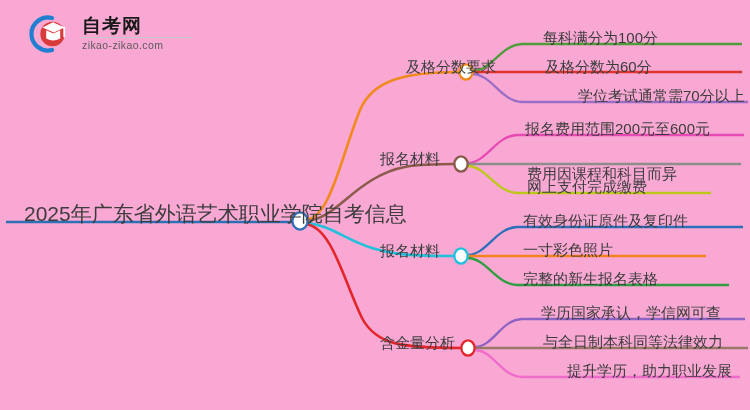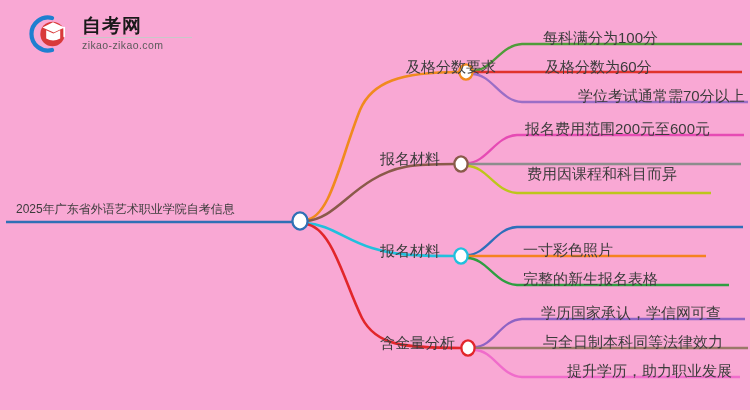--- a/index.html
+++ b/index.html
@@ -70,23 +70,23 @@
 
   
   .node-label {
     position: absolute;
     font-size: 16px;
     color: #3c3c3c;
     white-space: nowrap;
     line-height: 1;
   }
   #root-label {
-    font-size: 12px;
+    font-size: 21px;
     color: #3c3c3c;
-    left: 16px;
+    left: 24px;
     top: 203px;
   }
   .branch-label {
     font-size: 15px;
     color: #3c3c3c;
   }
   .leaf-label {
     font-size: 15px;
     color: #3c3c3c;
   }
@@ -147,21 +147,23 @@
   <div class="node-label branch-label" style="left:380px; top:151px;">报名材料</div>
   <div class="node-label branch-label" style="left:380px; top:243px;">报名材料</div>
   <div class="node-label branch-label" style="left:380px; top:335px;">含金量分析</div>
 
   <div class="node-label leaf-label" style="left:543px; top:30px;">每科满分为100分</div>
   <div class="node-label leaf-label" style="left:545px; top:59px;">及格分数为60分</div>
   <div class="node-label leaf-label" style="left:560px; top:88px;margin-left:18px;">学位考试通常需70分以上</div>
 
   <div class="node-label leaf-label" style="left:525px; top:121px;">报名费用范围200元至600元</div>
   <div class="node-label leaf-label" style="left:527px; top:166px;">费用因课程和科目而异</div>
+  <div class="node-label leaf-label" style="left:527px; top:179px;">网上支付完成缴费</div>
 
+  <div class="node-label leaf-label" style="left:523px; top:213px;">有效身份证原件及复印件</div>
   <div class="node-label leaf-label" style="left:523px; top:242px;">一寸彩色照片</div>
   <div class="node-label leaf-label" style="left:523px; top:271px;">完整的新生报名表格</div>
 
   <div class="node-label leaf-label" style="left:541px; top:305px;">学历国家承认，学信网可查</div>
   <div class="node-label leaf-label" style="left:543px; top:334px;">与全日制本科同等法律效力</div>
   <div class="node-label leaf-label" style="left:567px; top:363px;">提升学历，助力职业发展</div>
 
 </div>
 
 </body></html>

